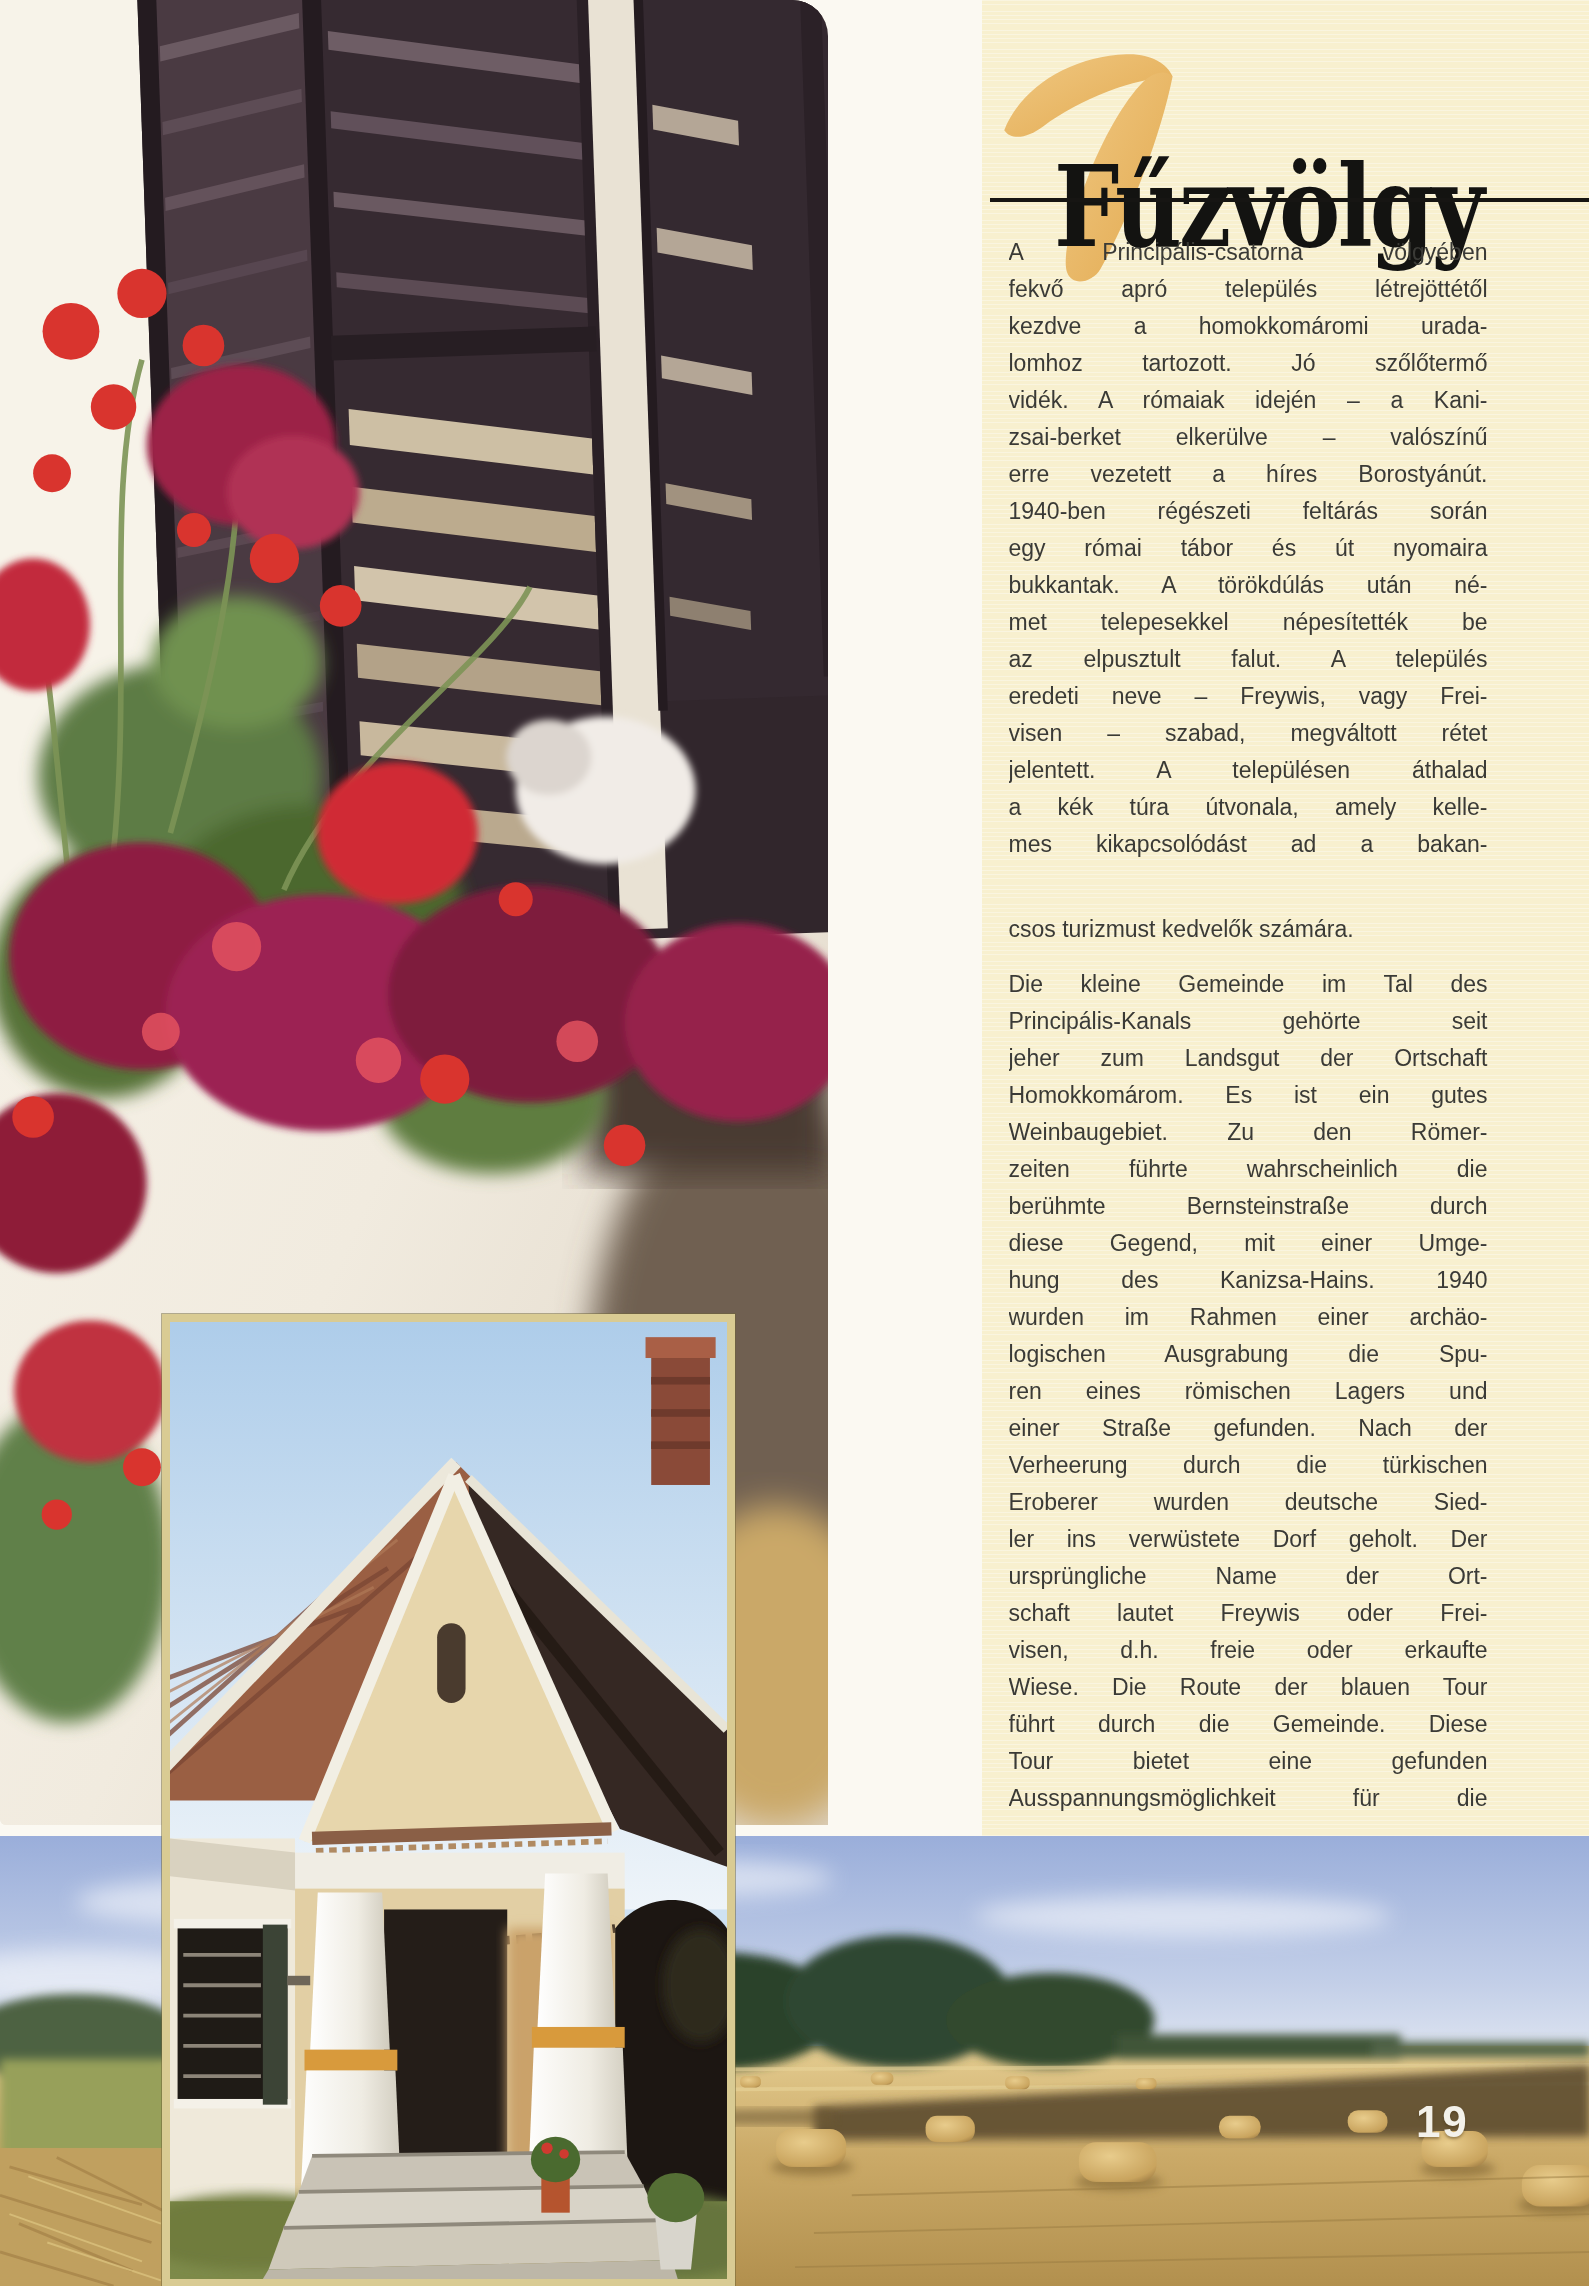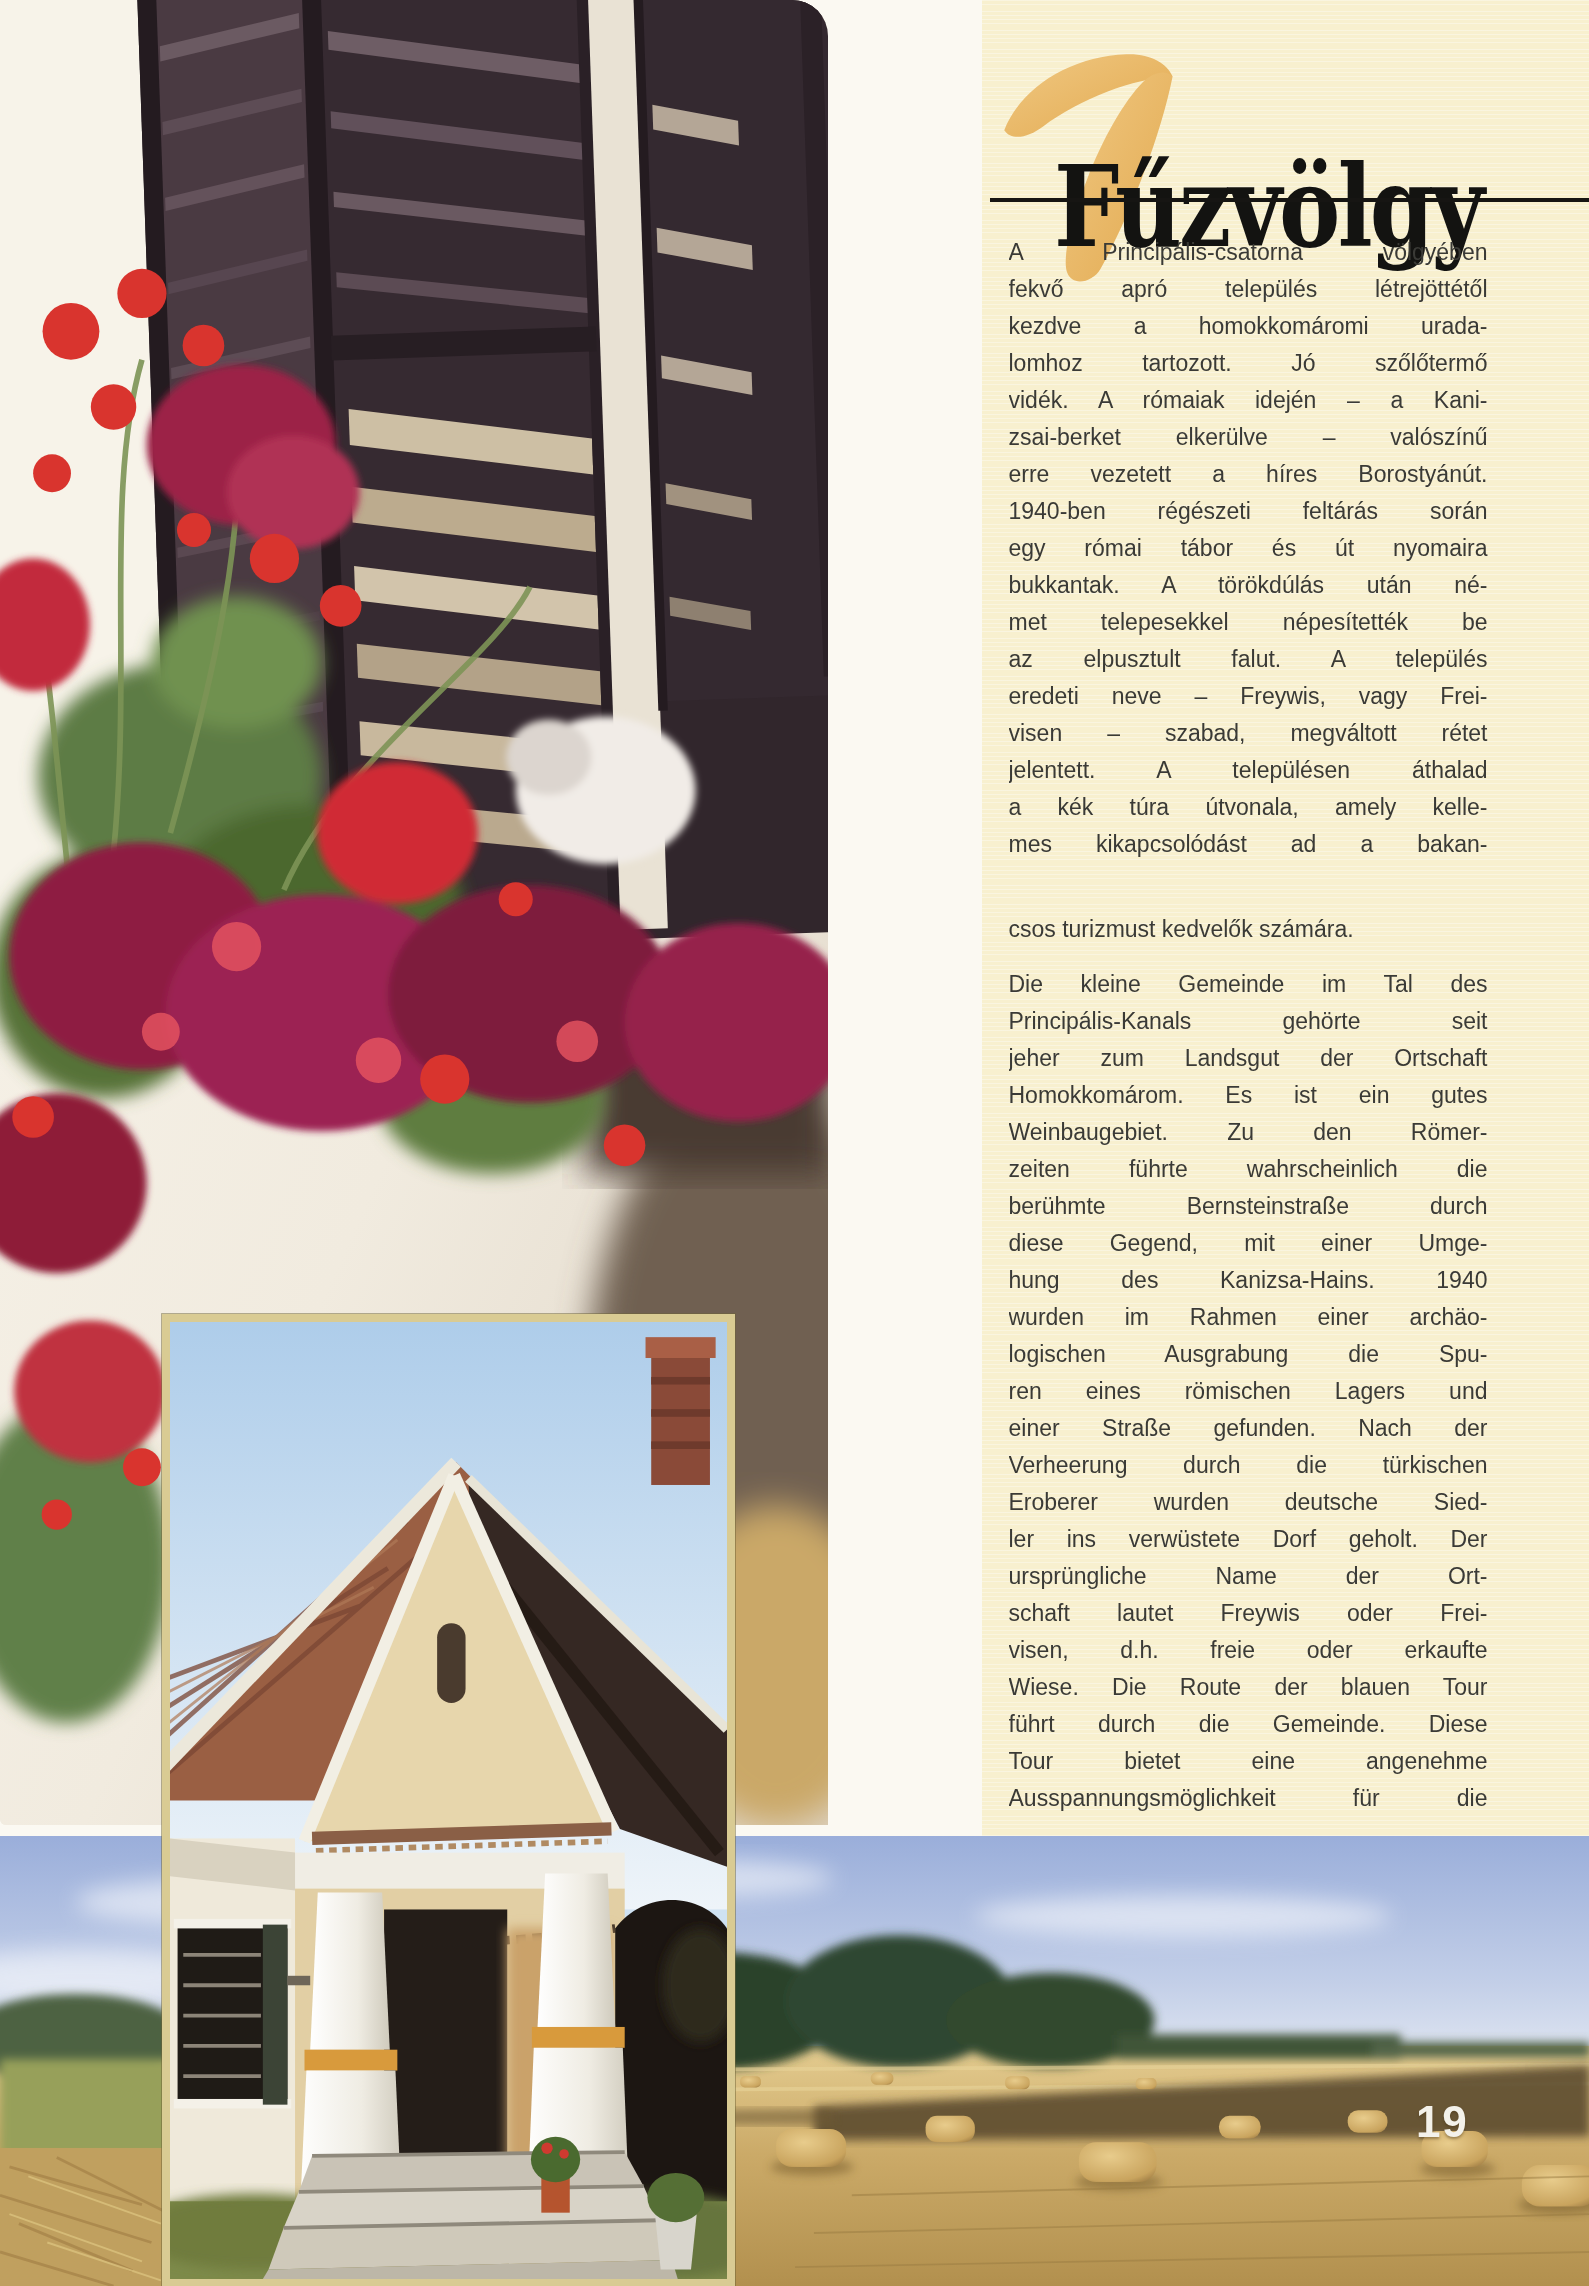--- a/index.html
+++ b/index.html
@@ -237,21 +237,21 @@
           <div class="tline">ren eines römischen Lagers und</div>
           <div class="tline">einer Straße gefunden. Nach der</div>
           <div class="tline">Verheerung durch die türkischen</div>
           <div class="tline">Eroberer wurden deutsche Sied-</div>
           <div class="tline">ler ins verwüstete Dorf geholt. Der</div>
           <div class="tline">ursprüngliche Name der Ort-</div>
           <div class="tline">schaft lautet Freywis oder Frei-</div>
           <div class="tline">visen, d.h. freie oder erkaufte</div>
           <div class="tline">Wiese. Die Route der blauen Tour</div>
           <div class="tline">führt durch die Gemeinde. Diese</div>
-          <div class="tline">Tour bietet eine angenehme</div>
+          <div class="tline">Tour bietet eine gefunden</div>
           <div class="tline">Ausspannungsmöglichkeit für die</div>
           <div class="tline">Fans von Fußwanderungen.</div>
         </div>
     </div>
   </div>
 
   <div class="photo-hayfield">
     <svg viewBox="0 0 1680 476" preserveAspectRatio="none">
       <defs>
         <linearGradient id="skyG" x1="0" y1="0" x2="0" y2="1">

